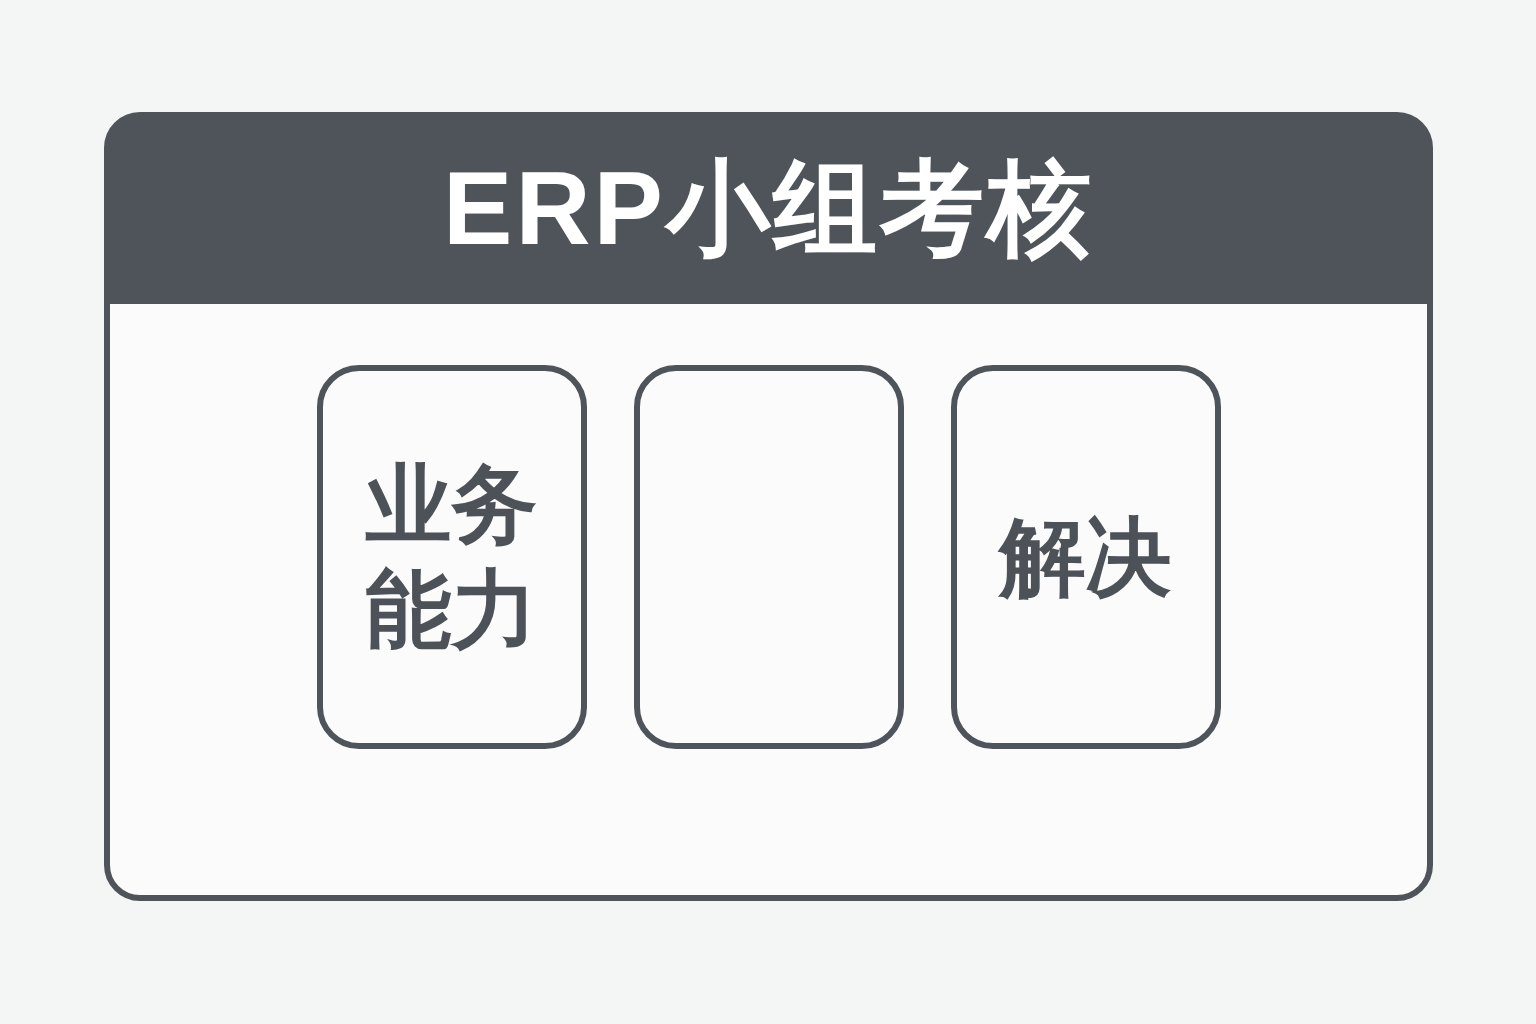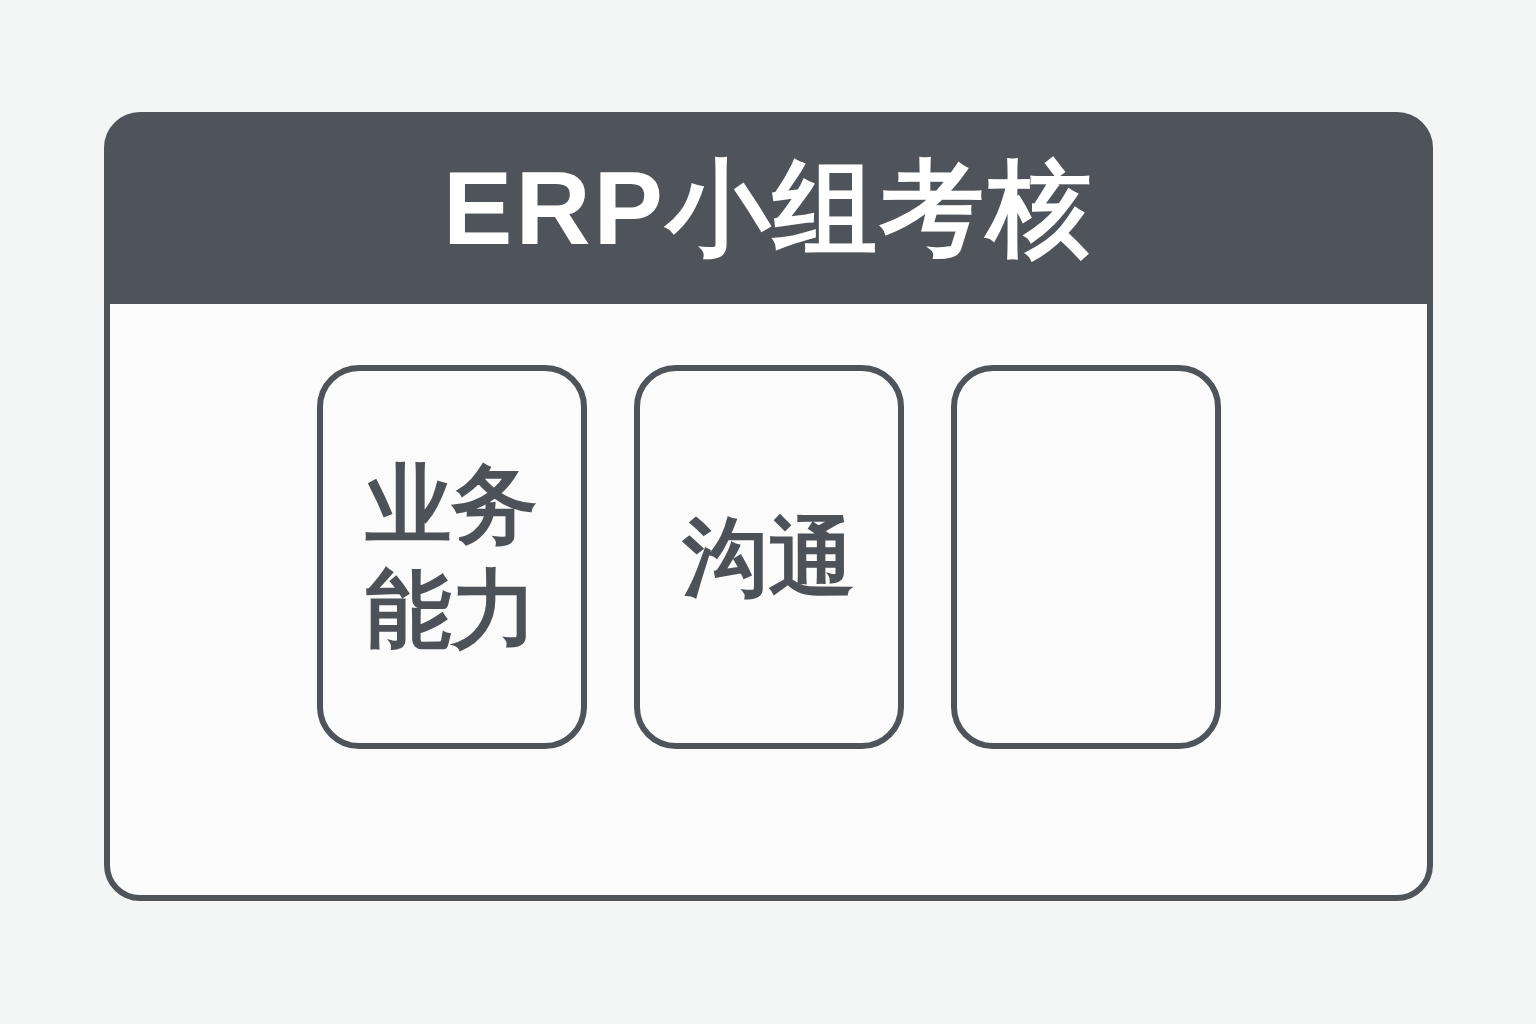--- a/index.html
+++ b/index.html
@@ -78,18 +78,18 @@
   <div class="panel-header">
     <div class="panel-title">ERP小组考核</div>
   </div>
 
   <div class="cards">
     <div class="card">
       <div class="card-line">业务</div>
       <div class="card-line">能力</div>
     </div>
     <div class="card">
-      <div class="card-line">沟通</div>
     </div>
     <div class="card">
+      <div class="card-line">解决</div>
     </div>
   </div>
 </div>
 
 </body></html>

